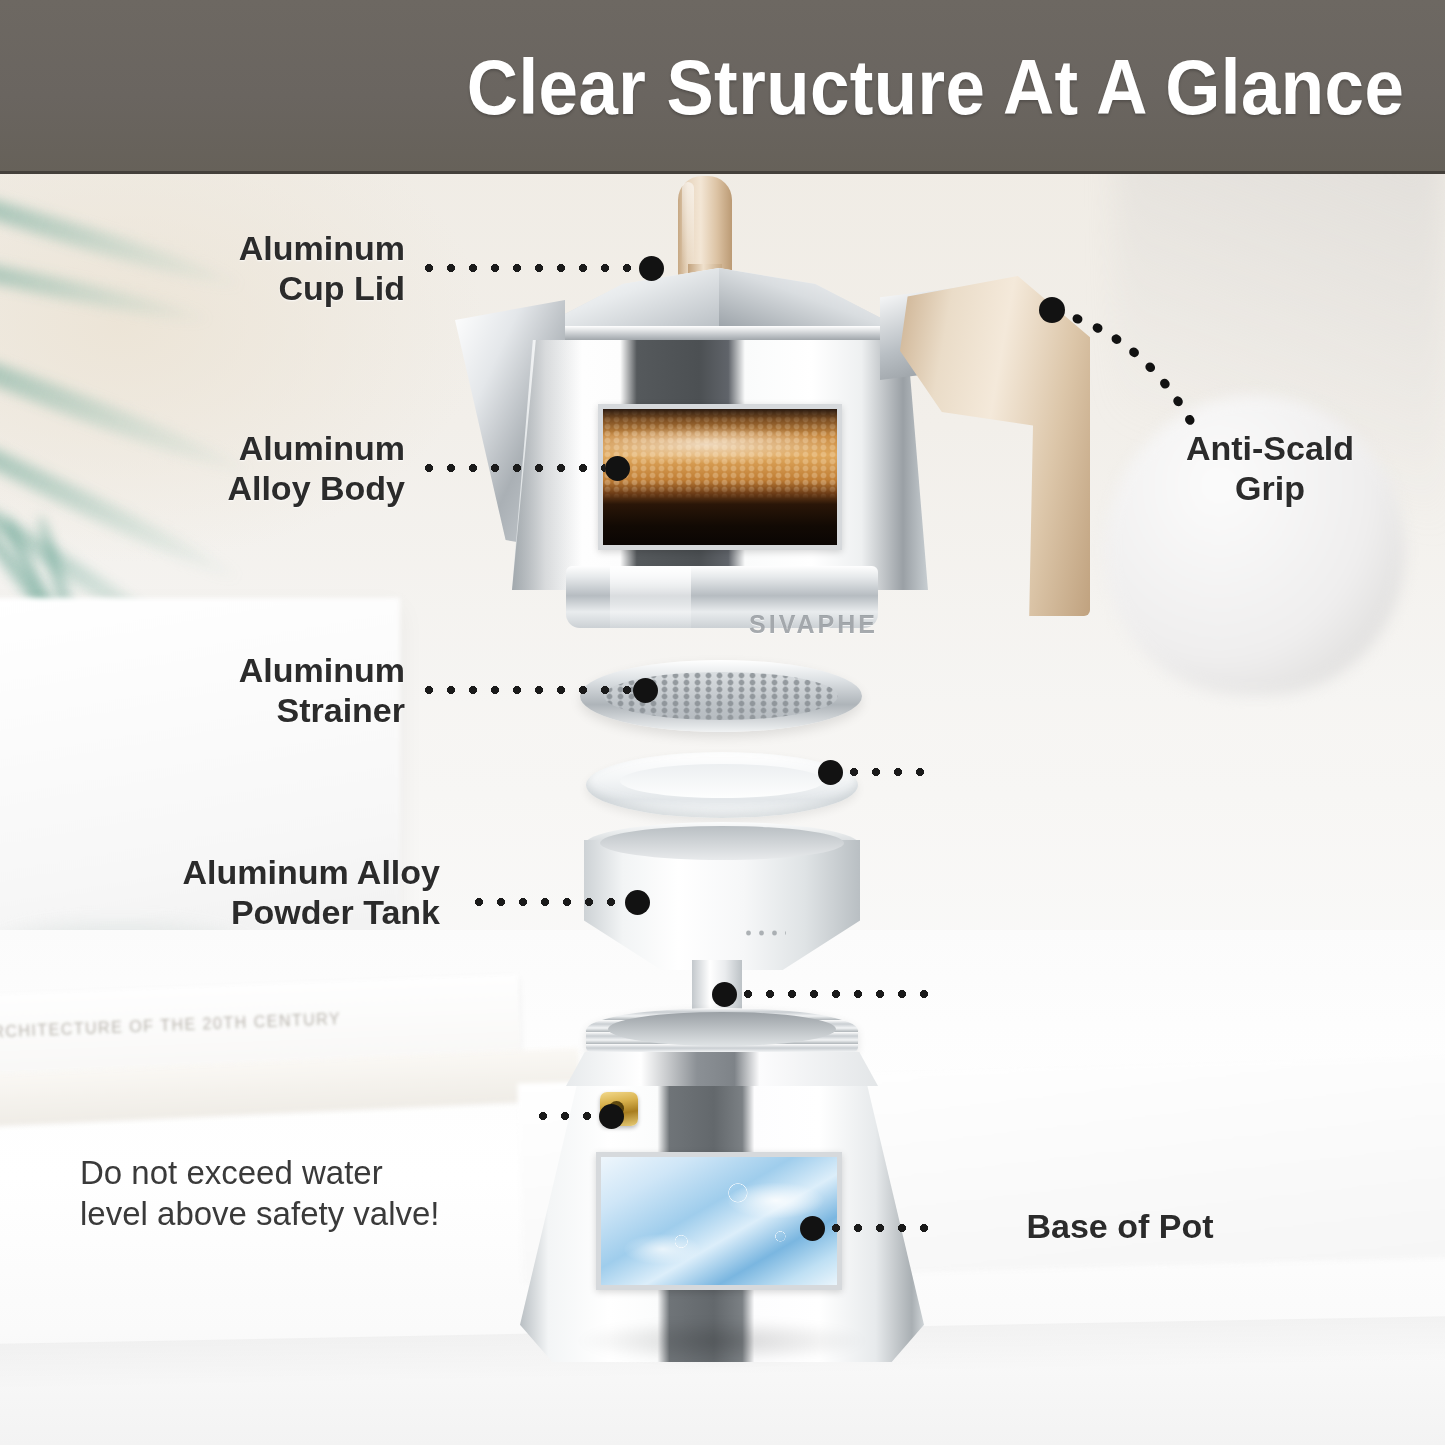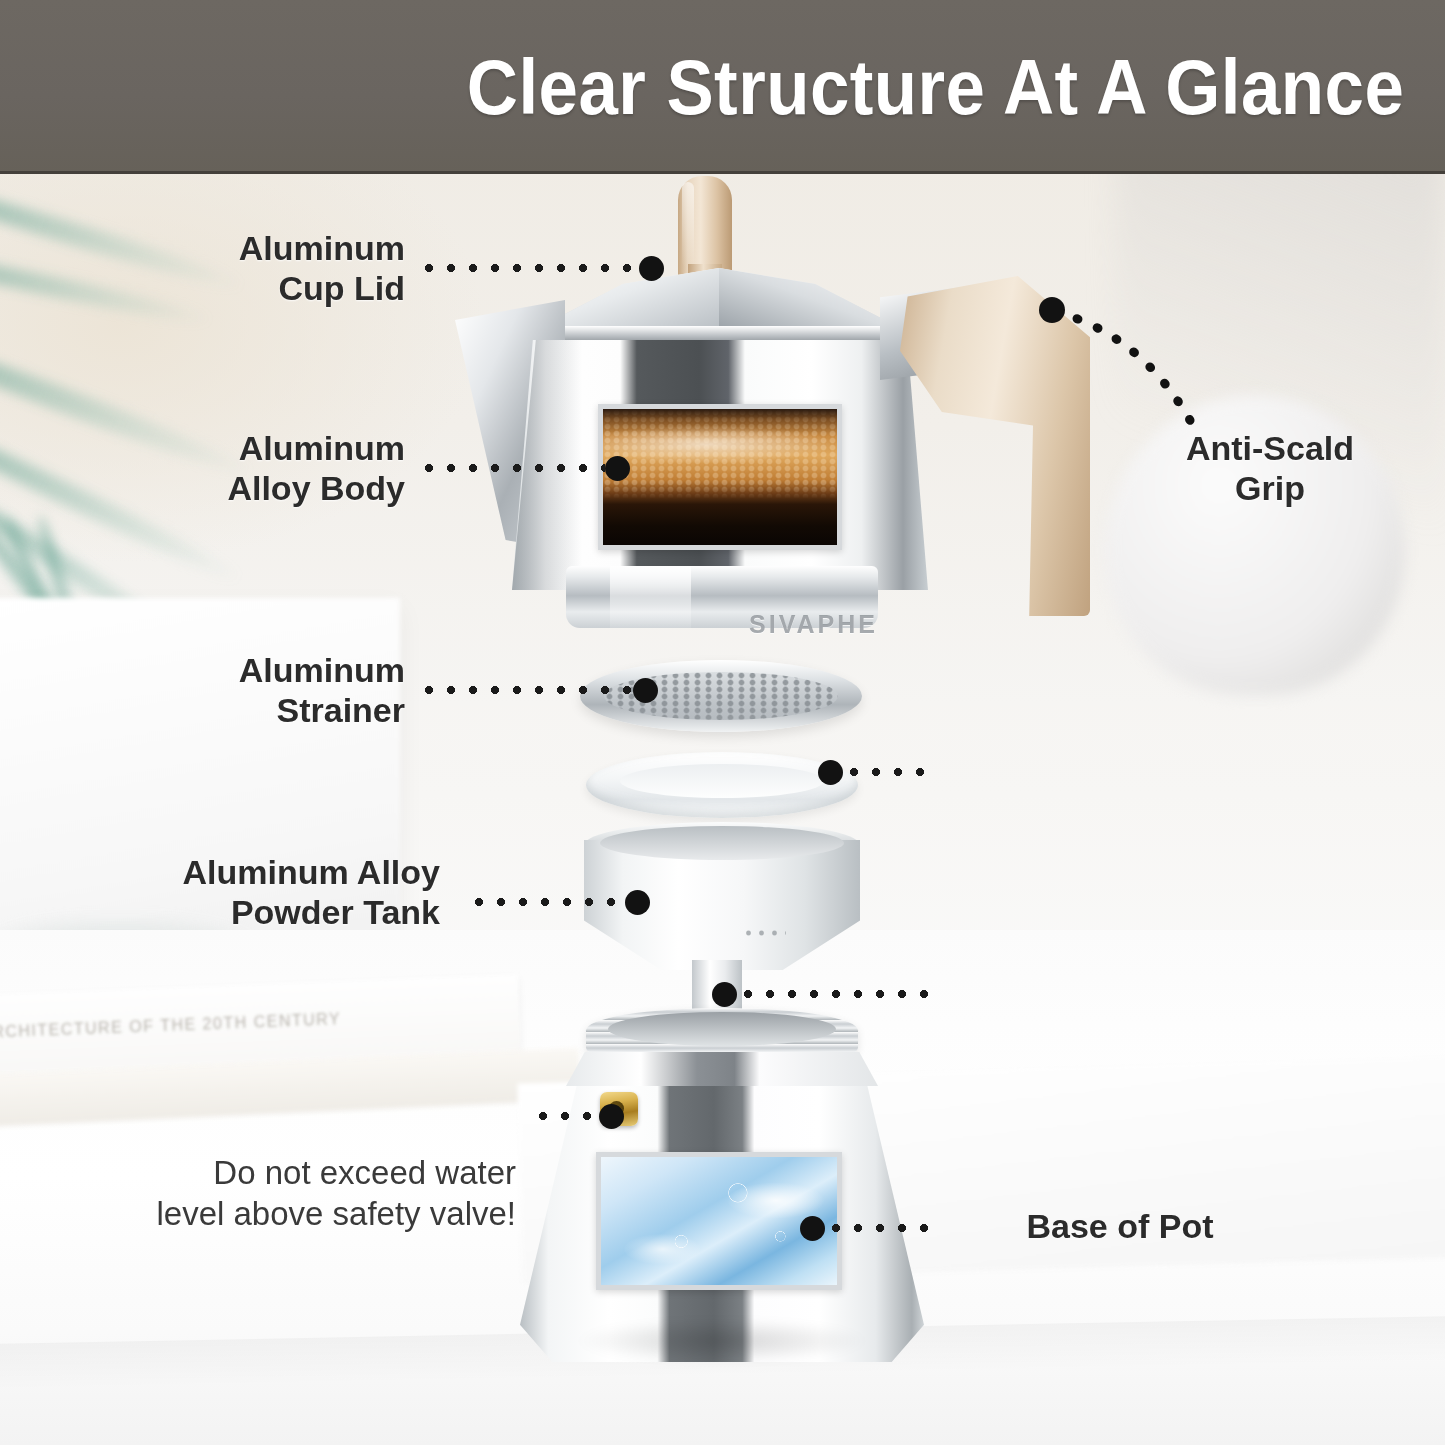--- a/index.html
+++ b/index.html
@@ -126,21 +126,21 @@
   }
   .label.r{text-align:right;}
   .label.l{text-align:center;}
   .note{
     position:absolute;
     color:#3a3a3a;
     font-family:"Liberation Sans",sans-serif;
     font-weight:normal;
     font-size:33px;
     line-height:1.25;
-    text-align:right;
+    text-align:left;
     white-space:pre-line;
     text-shadow:0 1px 2px rgba(255,255,255,.8);
   }
 
   
   .leader{position:absolute;height:12px;display:flex;align-items:center;}
   .leader .dots{
     flex:1;height:8px;
     background-image:radial-gradient(circle closest-side,#1a1a1a 96%,transparent 100%);
     background-size:22px 8px;background-repeat:repeat-x;background-position:left center;

